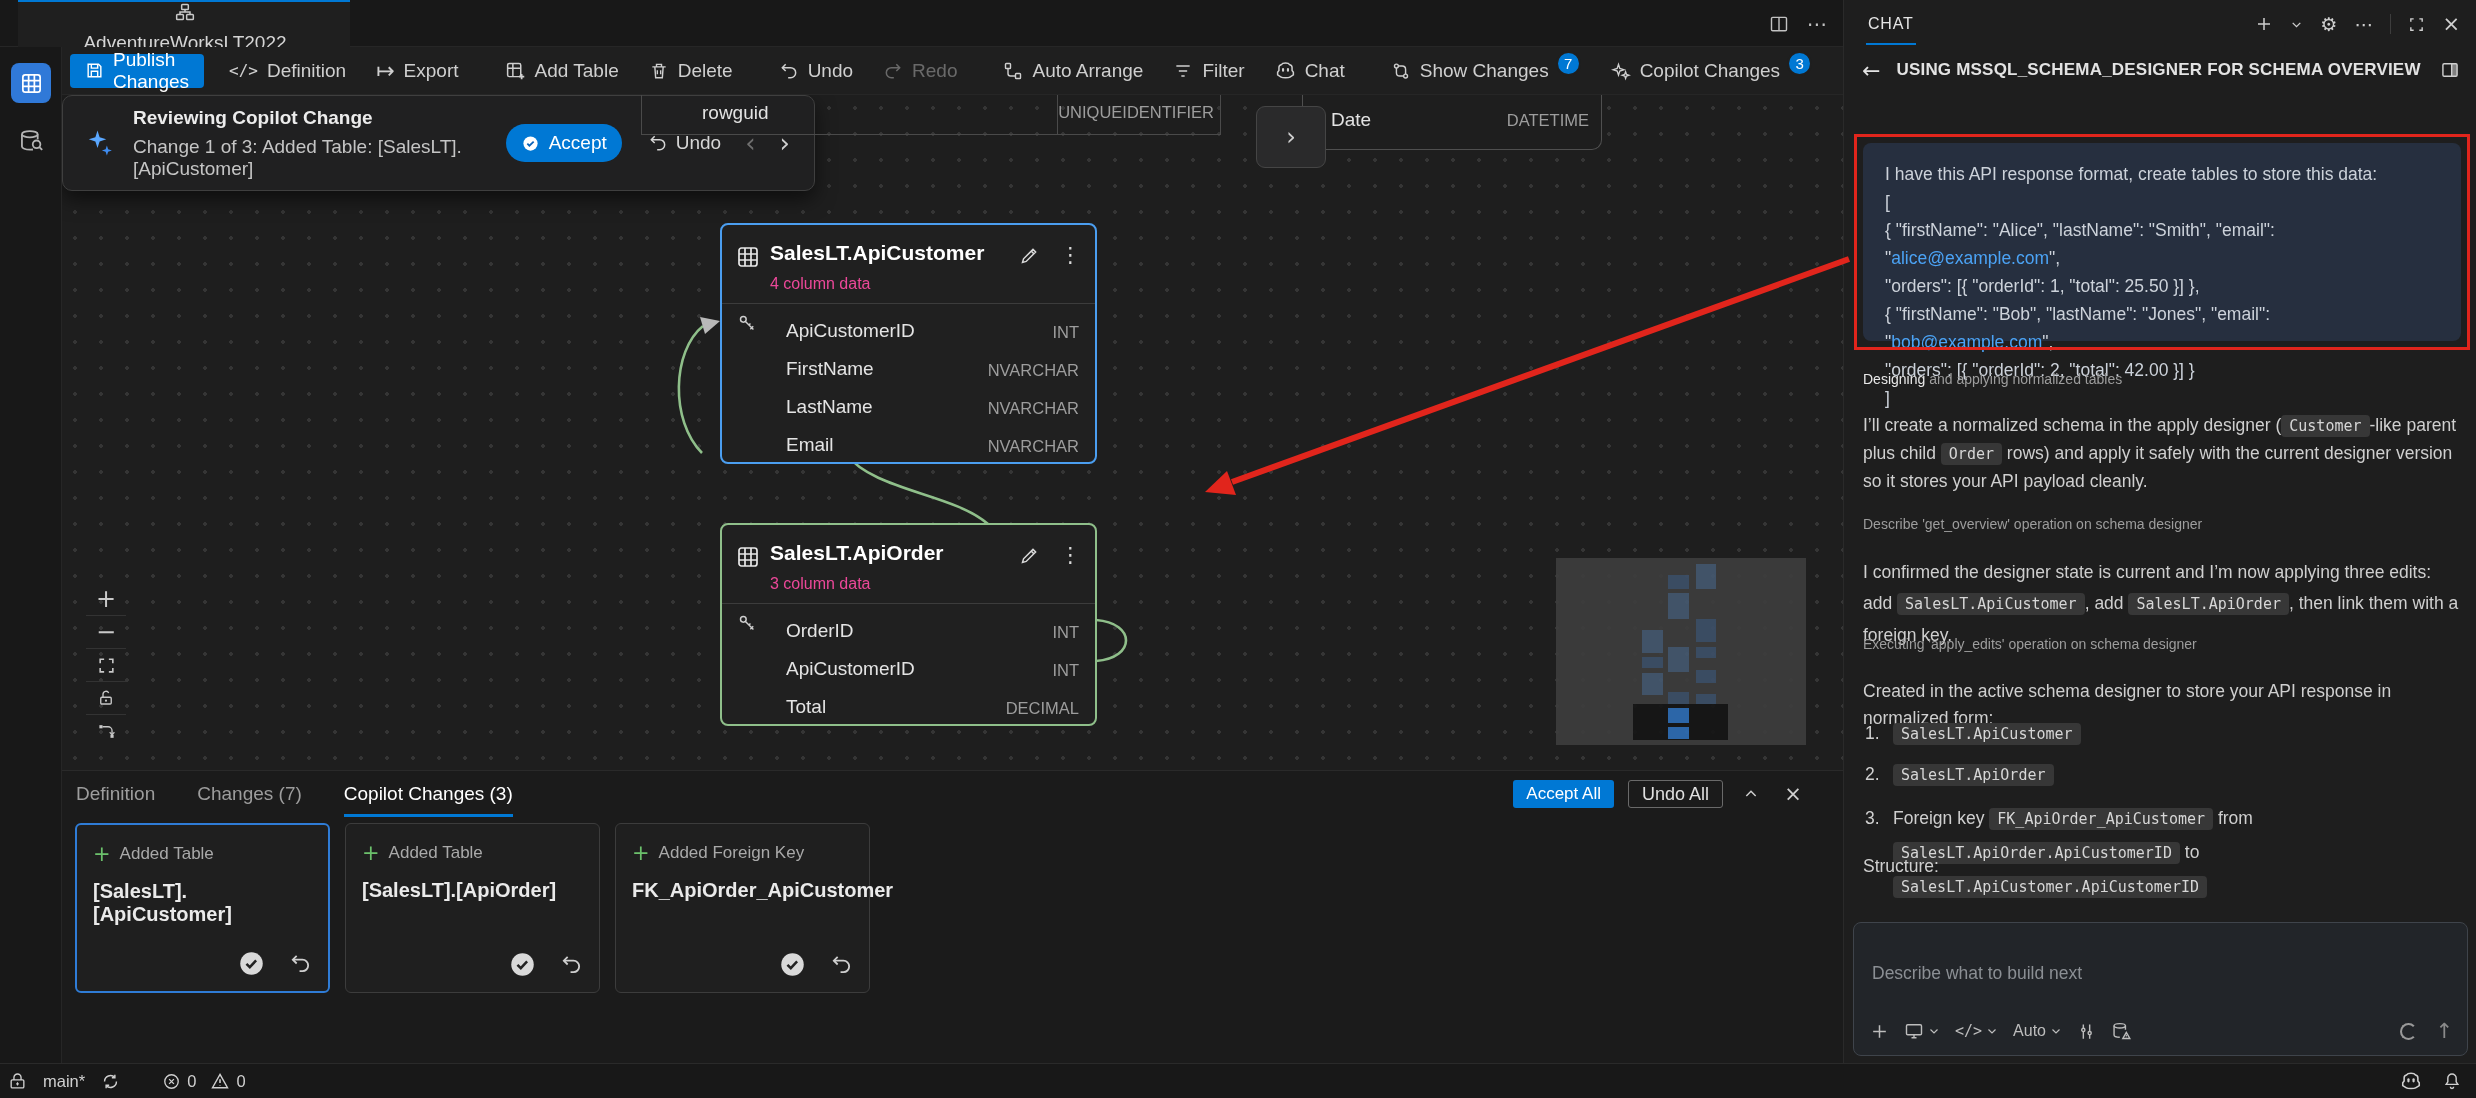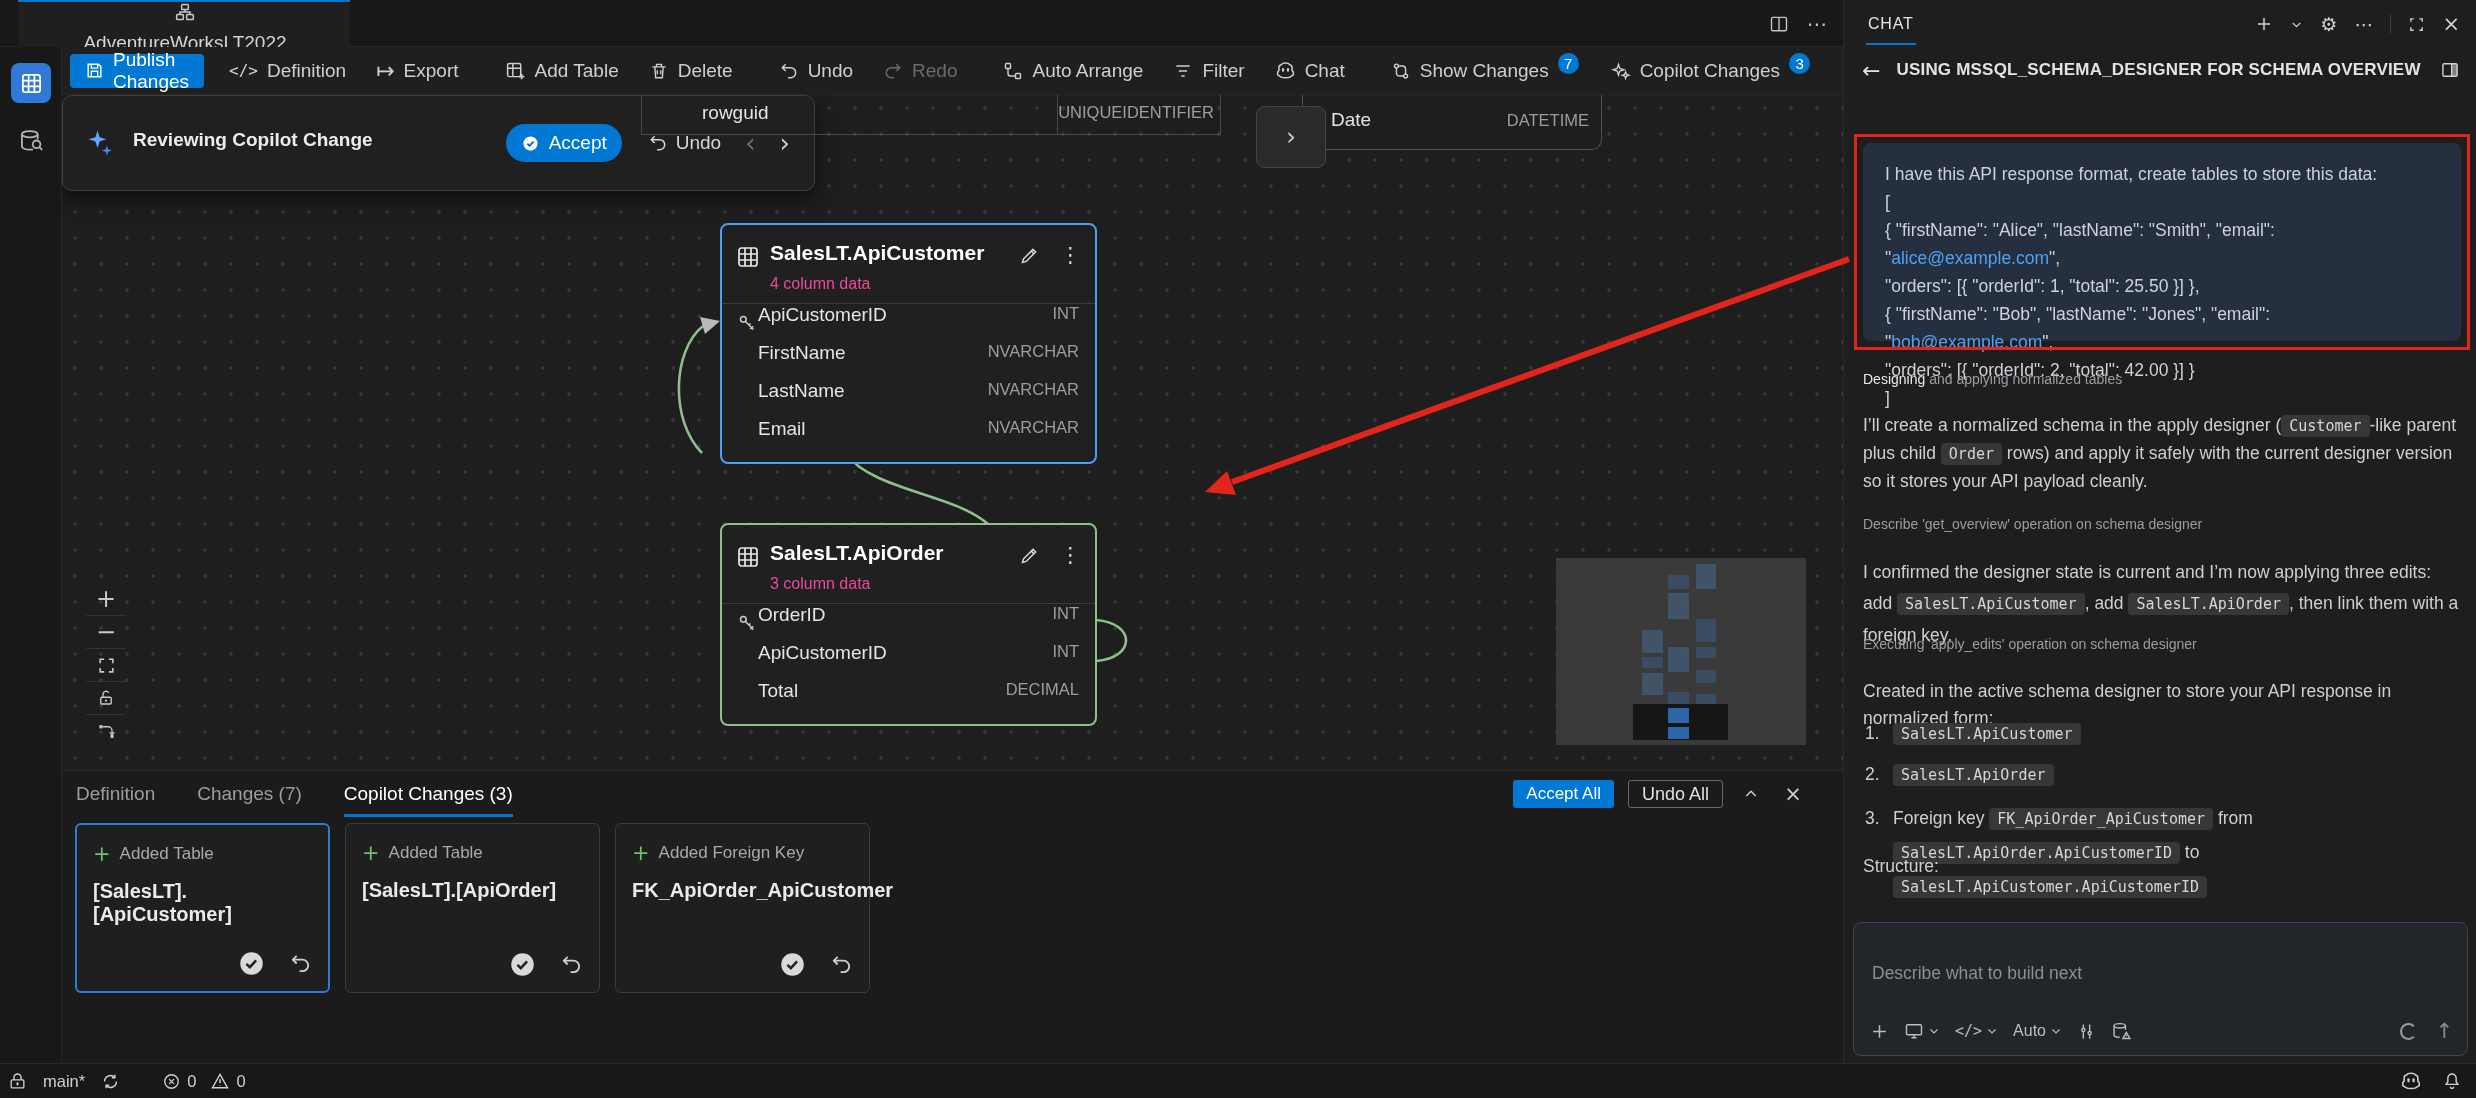--- a/index.html
+++ b/index.html
@@ -56,21 +56,21 @@
   .chev.dim { color:#6f6f6f; }
 
   
   .tcard { position:absolute; width:377px; background:#202020; border-radius:8px; z-index:3; }
   .tcard .head { position:relative; padding:16px 16px 10px 48px; }
   .tcard .head .gicon { position:absolute; left:14px; top:20px; }
   .tcard .title { color:#fff; font-weight:700; font-size:21px; display:flex; align-items:center; }
   .tcard .hacts { position:absolute; right:14px; top:18px; display:flex; align-items:center; gap:20px; color:#d9d9d9; }
   .tcard .sub { color:#ec4899; font-size:16px; margin-top:10px; }
   .tcard .div { height:1px; background:#3c3c3c; }
-  .trow { position:relative; display:flex; align-items:flex-start; height:38px; padding:0 16px 0 36px; color:#e4e4e4; }
+  .trow { position:relative; display:flex; align-items:flex-end; height:38px; padding:0 16px 0 64px; color:#e4e4e4; }
   .trow .ktype { margin-left:auto; color:#9d9d9d; font-size:16.5px; }
   .trow .keyic { position:absolute; left:14px; top:8px; }
   #tcard-customer { left:658px; top:128px; border:2px solid #4b9ef0; }
   #tcard-order { left:658px; top:428px; border:2px solid #8fbf8a; }
 
   
   #cv-controls { left:24px; top:488px; width:40px; z-index:4; }
   .cvbtn { width:40px; height:33px; display:flex; align-items:center; justify-content:center; color:#c9c9c9; border-bottom:1px solid #333; font-size:24px; }
   .cvbtn:last-child { border-bottom:none; }
 
@@ -323,20 +323,21 @@
 
     <div id="notif">
       <span class="ic">
         <svg width="30" height="30" viewBox="0 0 24 24">
             <path d="M10 2l1.7 5.3L17 9l-5.3 1.7L10 16l-1.7-5.3L3 9l5.3-1.7z" fill="#5aa7ff"></path>
             <path d="M17.5 14l1 3 3 1-3 1-1 3-1-3-3-1 3-1z" fill="#3f8cf0"></path>
           </svg>
       </span>
       <div class="texts">
         <div class="t1">Reviewing Copilot Change</div>
+        <div class="t2">Change 1 of 3: Added Table: [SalesLT].[ApiCustomer]</div>
       </div>
       <div class="btn-blue" id="notif-accept">
         <span class="ic">
             <svg width="19" height="19" viewBox="0 0 24 24" fill="none" stroke="#fff" stroke-width="1.9">
               <circle cx="12" cy="12" r="9" fill="#fff" stroke="none"></circle>
               <path d="M8 12.2l2.6 2.6L16 9.6" stroke="#0b63b8" stroke-width="2.2"></path>
             </svg>
           </span>
         <span>Accept</span>
       </div>

